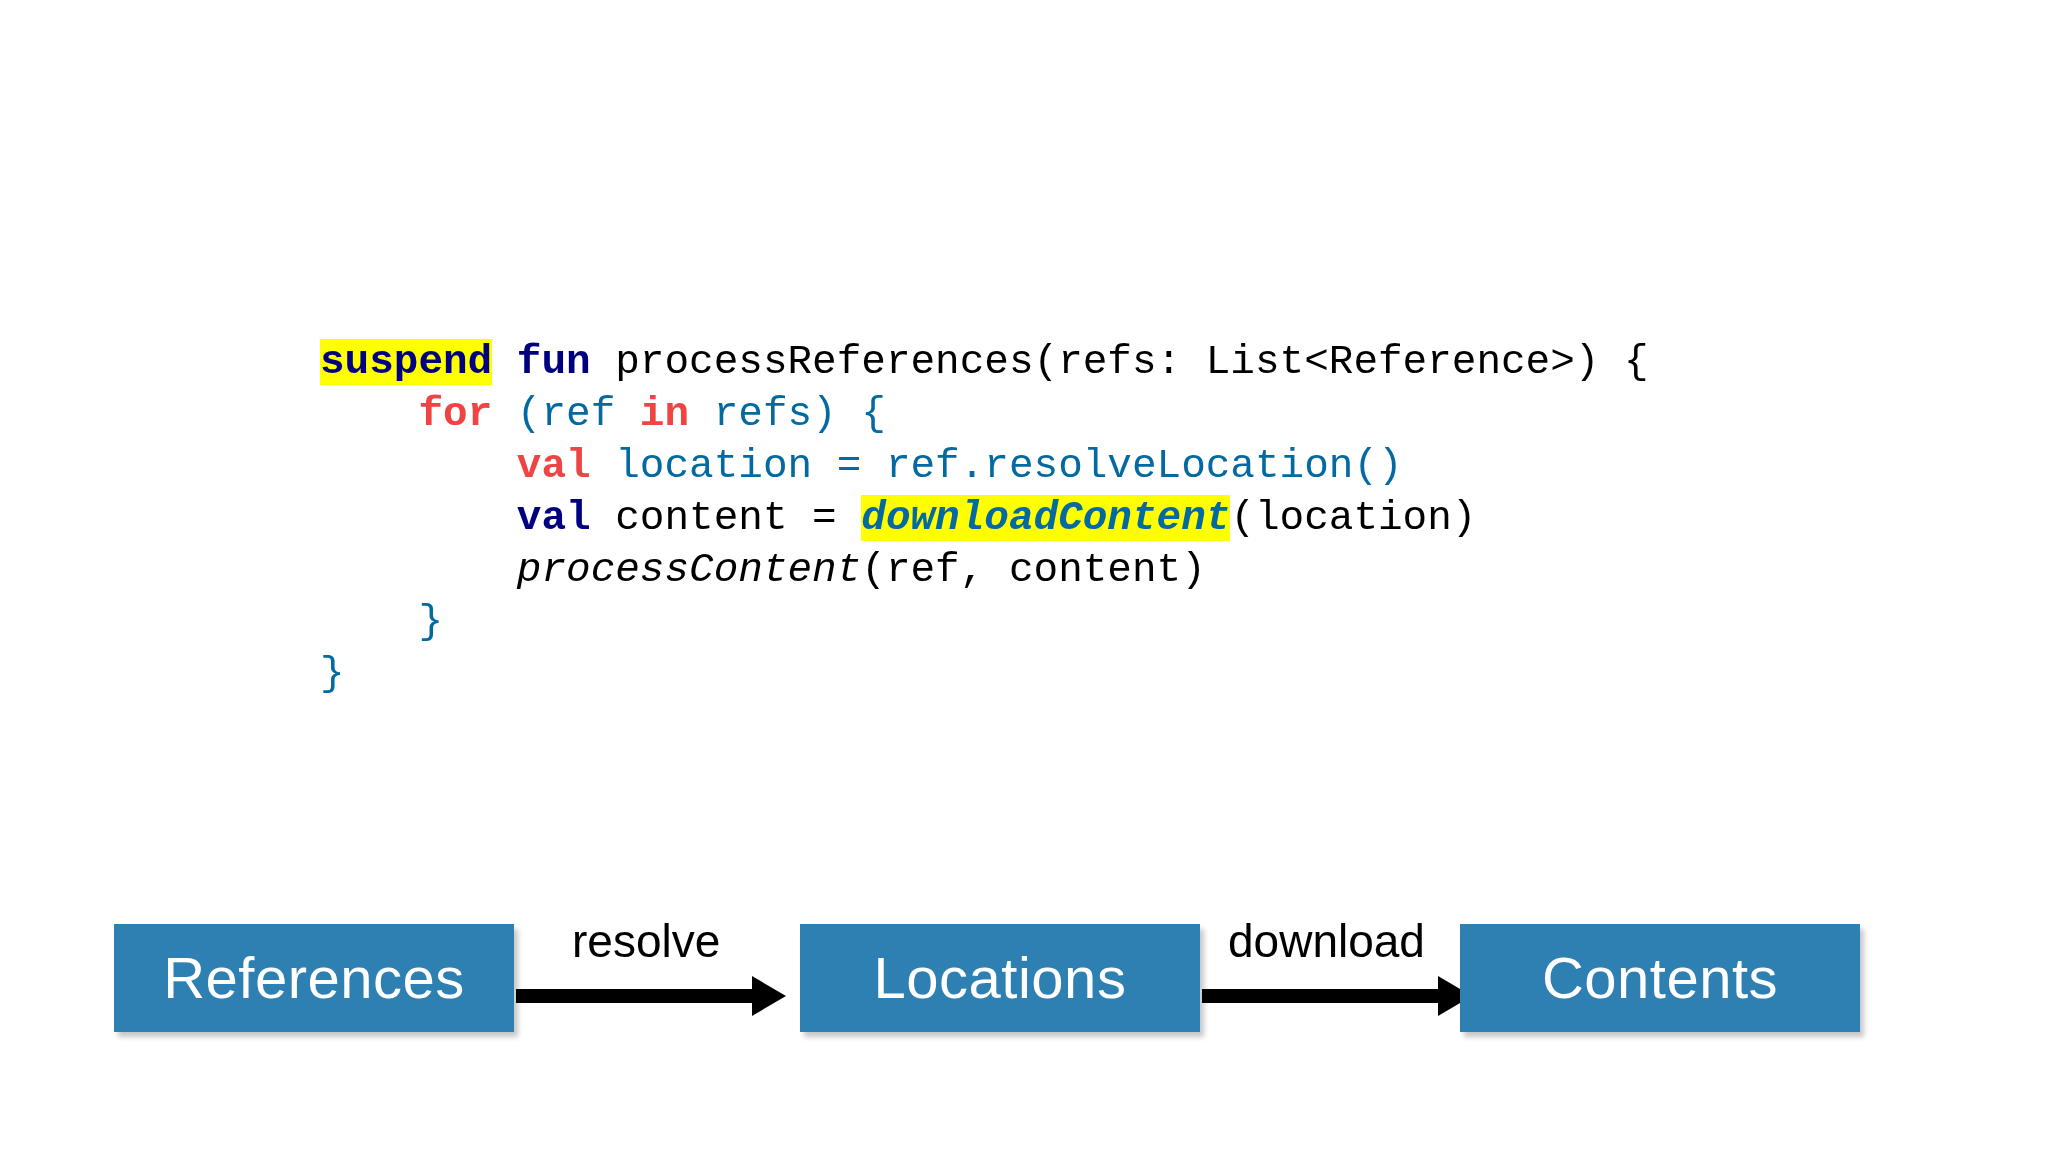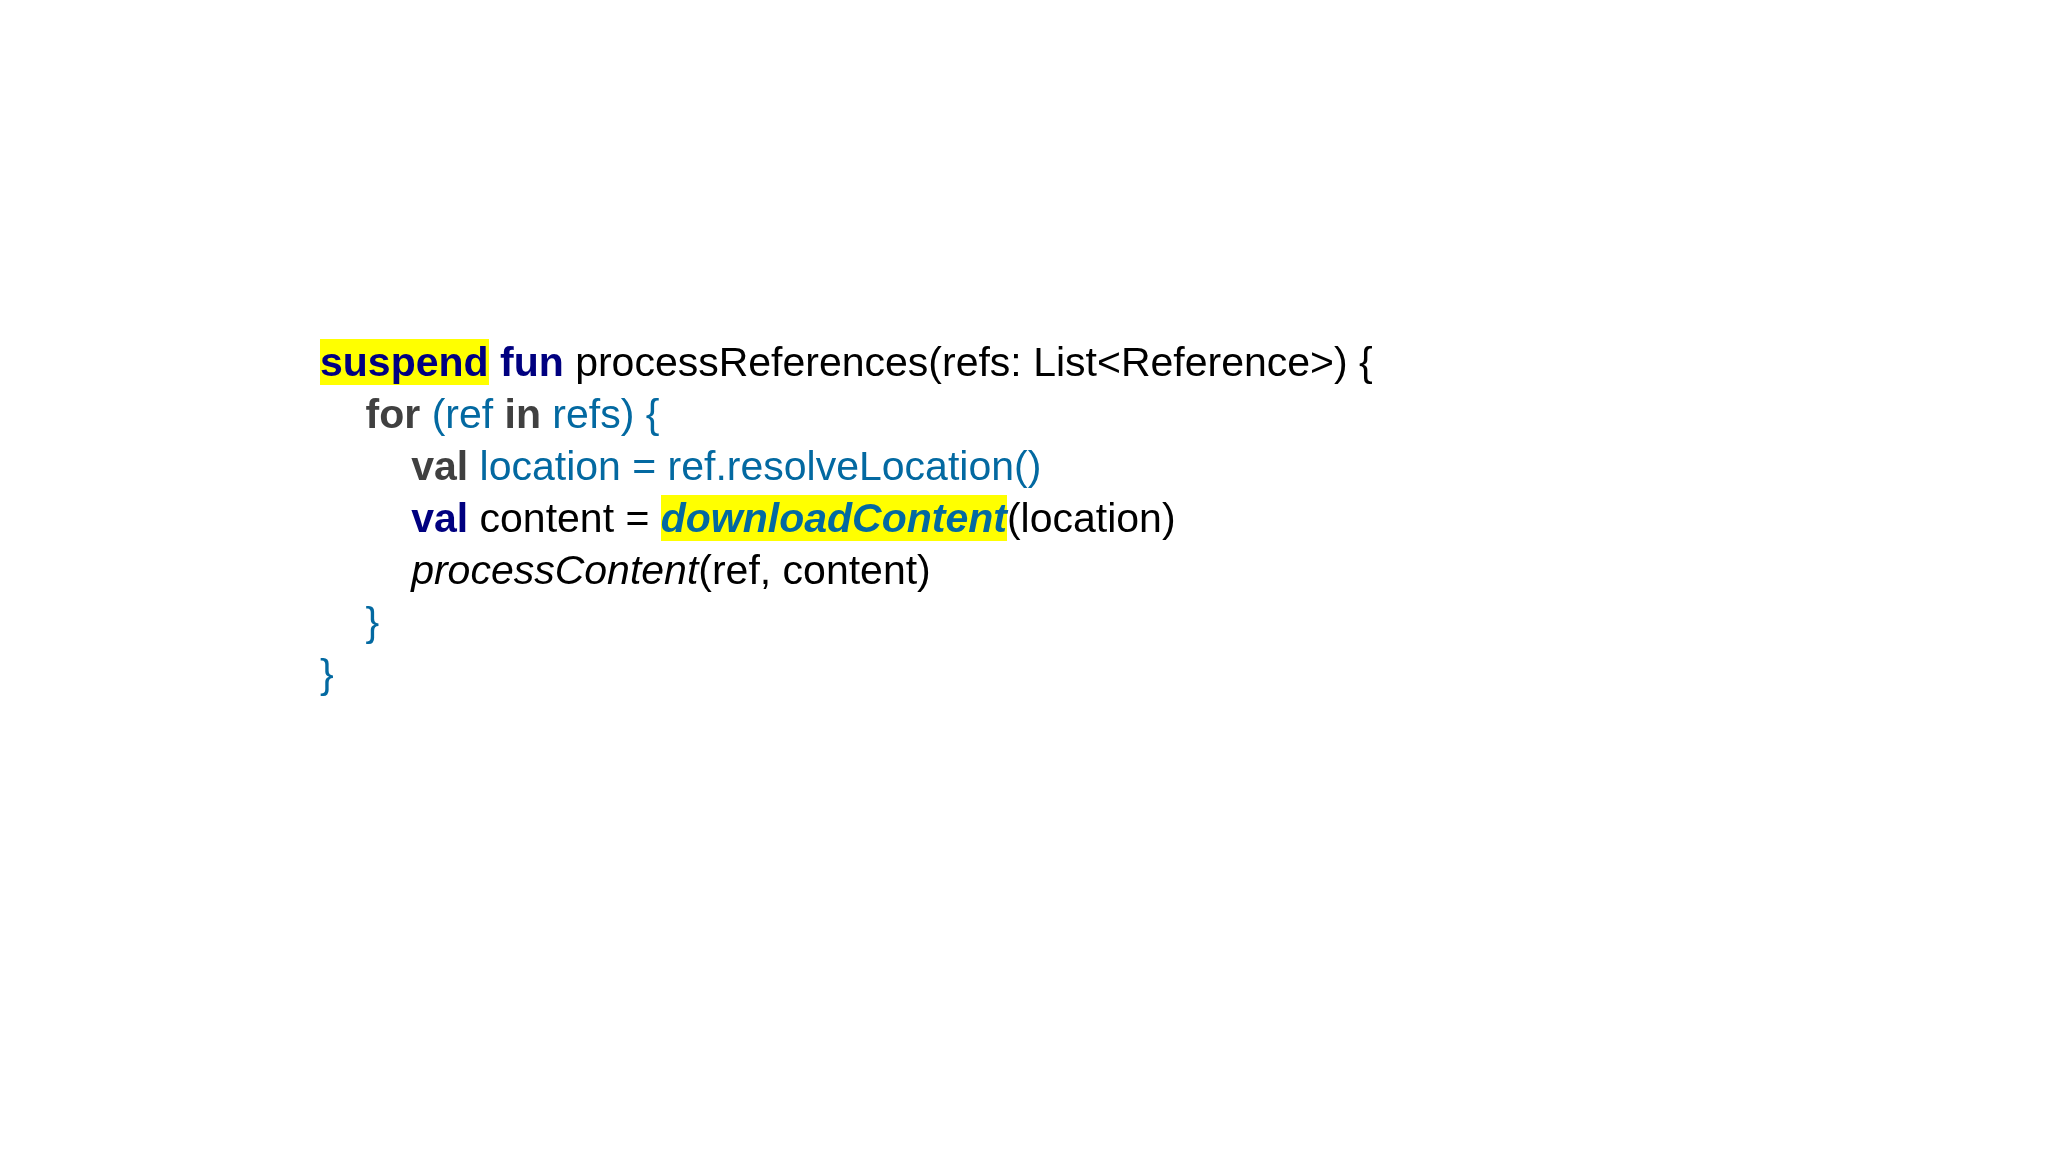--- a/index.html
+++ b/index.html
@@ -20,36 +20,36 @@
     position: absolute;
     inset: 0;
     background: #ffffff;
   }
 
   
   #code-block {
     position: absolute;
     left: 320px;
     top: 336px;
-    font-family: Liberation Sans, sans-serif;
+    font-family: Liberation Mono, monospace;
     font-size: 41px;
     line-height: 52px;
     white-space: pre;
     letter-spacing: 0px;
   }
   .code-line {
     white-space: pre;
     height: 52px;
   }
 
   
   .tok-kw-blue   { color: #000080; font-weight: bold; }
   .tok-plain     { color: #000000; }
   .tok-dim       { color: #0369a1; }
-  .tok-dim-bold  { color: #404040; font-weight: bold; }
+  .tok-dim-bold  { color: #ef4444; font-weight: bold; }
   .tok-ital      { color: #000000; font-style: italic; margin-top: 12px; }
   .tok-ital-bold { color: #0369a1; font-style: italic; font-weight: bold; }
   .hl            { background: #ffff00; }
 
   
   #diagram {
     position: absolute;
     left: 0;
     top: 900px;
     width: 2048px;
@@ -102,13 +102,40 @@
     line-height: 1;
   }
 </style>
 </head>
 <body>
 
 <div id="slide">
 
   <div id="code-block"><div class="code-line"><span class="tok-kw-blue hl">suspend</span><span class="tok-plain"> </span><span class="tok-kw-blue">fun</span><span class="tok-plain"> processReferences(refs: List&lt;Reference&gt;) {</span></div><div class="code-line"><span>    </span><span class="tok-dim-bold">for</span><span class="tok-dim"> (ref </span><span class="tok-dim-bold">in</span><span class="tok-dim"> refs) {</span></div><div class="code-line"><span>        </span><span class="tok-dim-bold">val</span><span class="tok-dim"> location = ref.resolveLocation()</span></div><div class="code-line"><span>        </span><span class="tok-kw-blue">val</span><span class="tok-plain"> content = </span><span class="tok-ital-bold hl">downloadContent</span><span class="tok-plain">(location)</span></div><div class="code-line"><span>        </span><span class="tok-ital">processContent</span><span class="tok-plain">(ref, content)</span></div><div class="code-line"><span>    </span><span class="tok-dim">}</span></div><div class="code-line"><span class="tok-dim">}</span></div></div>
 
+  <div id="diagram">
+
+    <div class="node-box" id="node-references" style="left:114px; width:400px; top:24px;">
+      <span class="node-label">References</span>
+    </div>
+
+    <div class="arrow-wrap" style="left:516px; top:76px; width:270px;">
+      <div class="arrow-shaft" style="width:240px;"></div>
+      <div class="arrow-head" style="left:236px;"></div>
+    </div>
+    <div class="arrow-label" style="left:572px; top:18px;">resolve</div>
+
+    <div class="node-box" id="node-locations" style="left:800px; width:400px; top:24px;">
+      <span class="node-label">Locations</span>
+    </div>
+
+    <div class="arrow-wrap" style="left:1202px; top:76px; width:270px;">
+      <div class="arrow-shaft" style="width:240px;"></div>
+      <div class="arrow-head" style="left:236px;"></div>
+    </div>
+    <div class="arrow-label" style="left:1228px; top:18px;">download</div>
+
+    <div class="node-box" id="node-contents" style="left:1460px; width:400px; top:24px;">
+      <span class="node-label">Contents</span>
+    </div>
+
+  </div>
 </div>
 
 </body></html>

